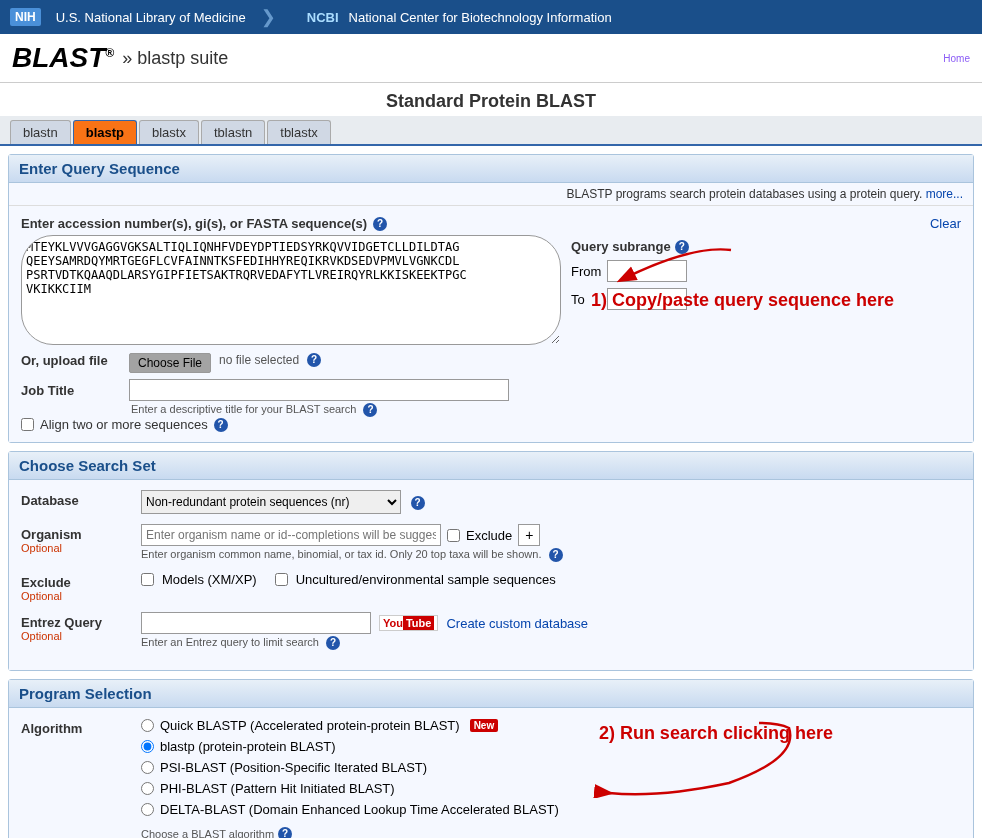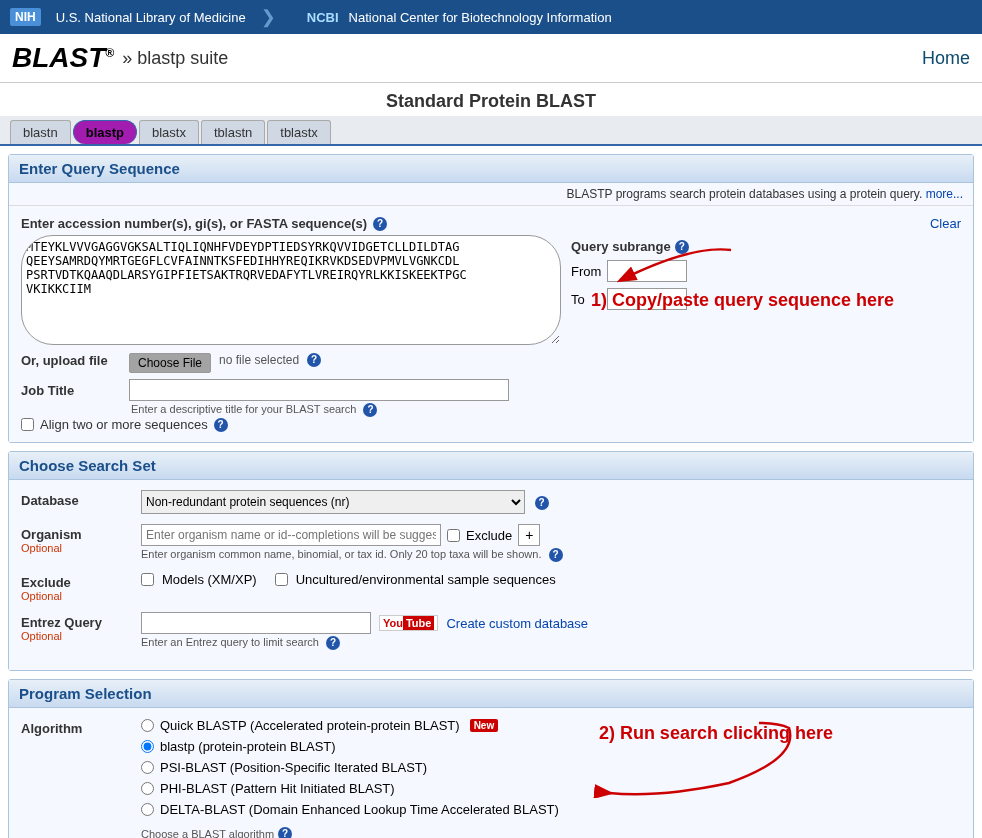--- a/index.html
+++ b/index.html
@@ -43,21 +43,21 @@
       border-bottom: 1px solid #ccc;
     }
     .blast-logo {
       font-size: 28px;
       font-weight: bold;
       color: #000;
       font-style: italic;
     }
     .blast-logo sup { font-size: 12px; }
     .blast-suite { font-size: 18px; color: #333; margin-left: 8px; }
-    .home-right { margin-left: auto; color: #0c4a6e; font-size: 18px; cursor: pointer; }
+    .home-right { margin-left: auto; color: #8b5cf6; font-size: 10px; cursor: pointer; }
 
     
     .page-title {
       text-align: center;
       font-size: 18px;
       font-weight: bold;
       color: #333;
       padding: 8px 0 4px 0;
     }
 
@@ -73,25 +73,24 @@
       padding: 4px 12px;
       cursor: pointer;
       border: 1px solid #aaa;
       border-bottom: none;
       background: #d0d8e4;
       color: #333;
       font-size: 13px;
       border-radius: 3px 3px 0 0;
     }
     .tab.active {
-      background: #a21caf;
+      background: #f97316;
       border-color: #3366aa;
       font-weight: bold;
       color: #000;
-      border-radius: 12px;
     }
 
     
     .section {
       border: 1px solid #aac4dd;
       margin: 8px 8px;
       border-radius: 3px;
     }
     .section-header {
       background: linear-gradient(to bottom, #e8f0f8, #c8daf0);
@@ -156,21 +155,21 @@
       margin-left: 40px;
       white-space: nowrap;
     }
 
     
     .form-row { display: flex; align-items: flex-start; margin-bottom: 10px; }
     .form-row-label { min-width: 120px; font-weight: bold; color: #333; padding-top: 3px; }
     .form-row-label .optional { color: #cc3300; font-size: 11px; font-weight: normal; display: block; }
     .form-row-content { flex: 1; }
 
-    .db-select { width: 384px; height: 24px; border: 1px solid #999; font-size: 12px; }
+    .db-select { width: 260px; height: 24px; border: 1px solid #999; font-size: 12px; }
     .organism-input { width: 300px; height: 22px; border: 1px solid #999; padding: 2px 4px; font-size: 12px; color: #999; }
     .organism-row { display: flex; align-items: center; gap: 6px; }
     .exclude-btn { width: 22px; height: 22px; border: 1px solid #999; background: #fff; cursor: pointer; display: flex; align-items: center; justify-content: center; font-size: 14px; }
     .exclude-label { font-size: 13px; }
     .organism-hint { font-size: 11px; color: #555; margin-top: 2px; }
 
     .exclude-options { display: flex; align-items: center; gap: 8px; font-size: 13px; }
 
     .entrez-row { display: flex; align-items: center; gap: 8px; }
     .entrez-input { width: 230px; height: 22px; border: 1px solid #999; padding: 2px 4px; }

